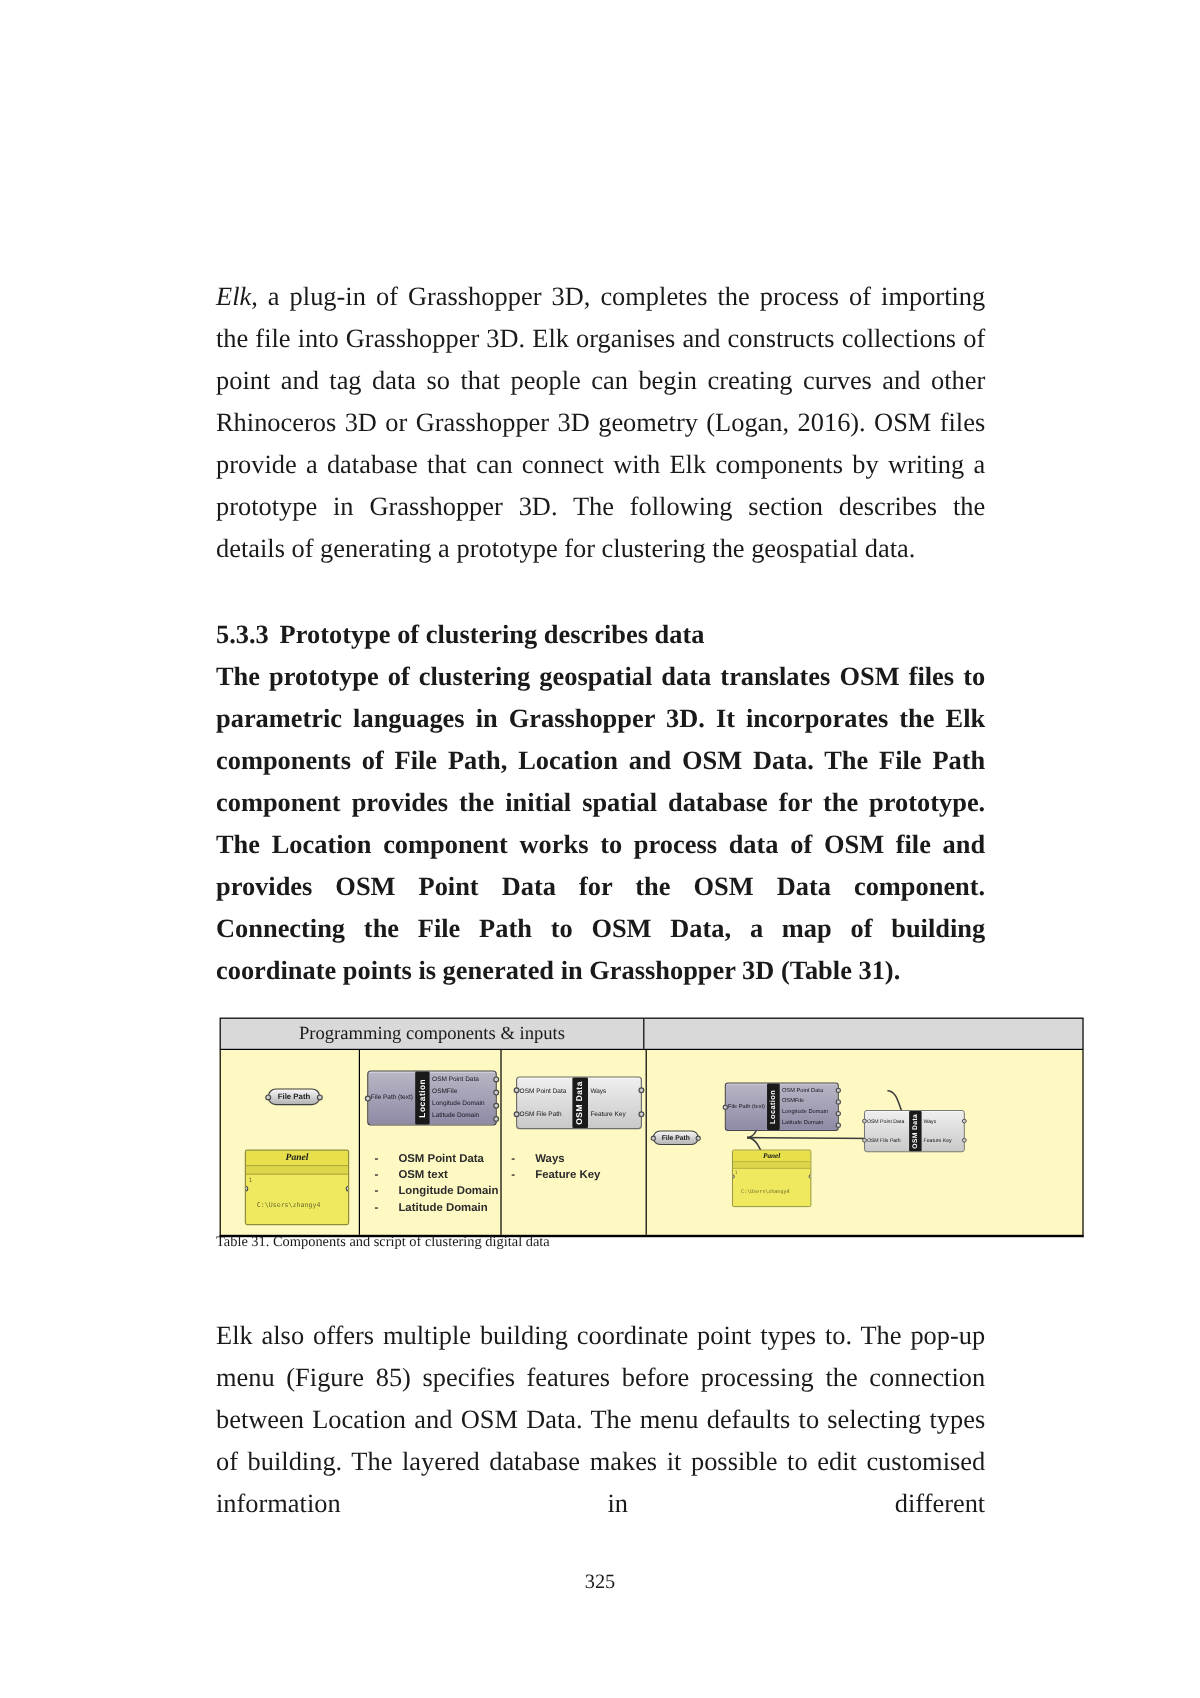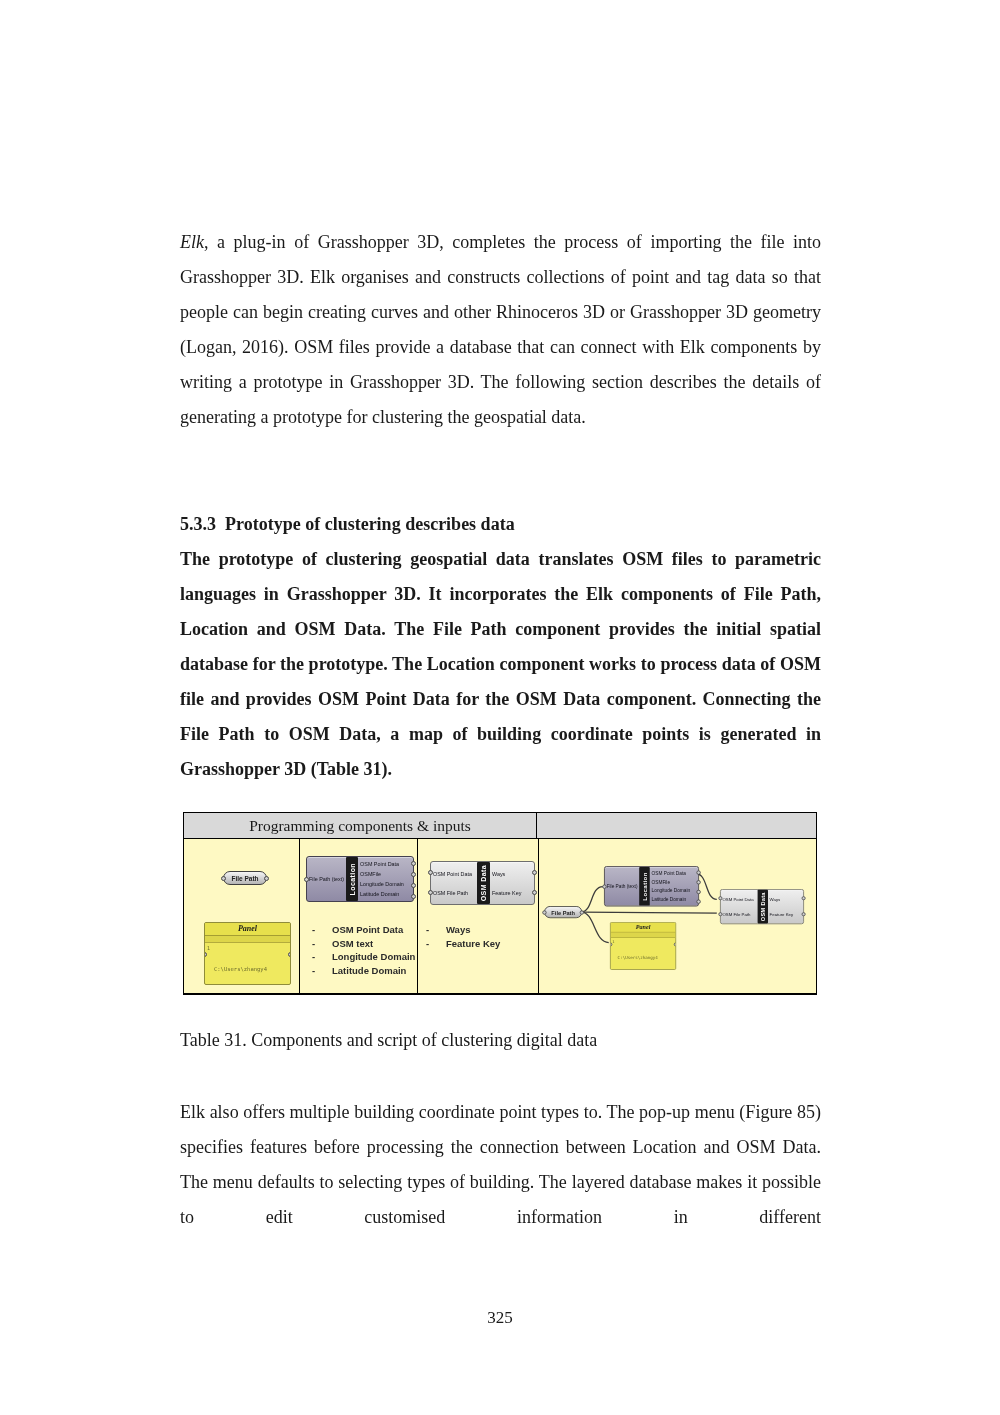--- a/index.html
+++ b/index.html
@@ -3,33 +3,33 @@
 <meta charset="utf-8">
 <style>
   html,body { margin:0; padding:0; }
   body {
     width:1000px; height:1415px; background:#ffffff; position:relative;
     font-family:"Liberation Serif", serif; color:#1a1a1a;
     -webkit-font-smoothing:antialiased;
   }
   .para {
     position:absolute; left:180px; width:641px;
-    font-size:18px; line-height:35px; text-align:justify;
+    font-size:22px; line-height:35px; text-align:justify;
   }
   .italic { font-style:italic; }
   #p1 { top:207px; }
   #heading { top:489px; font-weight:bold; }
   #heading .hnum { margin-right:9px; }
   #p2 { top:524px;font-weight:bold; }
-  #caption { top:1005px; text-align:left; font-size:18px; }
+  #caption { top:1005px; text-align:left; font-size:12px; }
   #p3 { top:1071px; text-align-last:justify;margin-top:24px; }
   #pageno { position:absolute; top:1308px; left:0; width:1000px; text-align:center; font-size:17px; }
 
   
-  #tbl { position:absolute; left:183px; top:812px; width:634px; }
+  #tbl { position:absolute; left:183px; top:848px; width:720px; }
   .hdr { display:flex; border:1px solid #000; background:#d9d9d9; height:25px; font-size:15.5px; }
   .hdr-cell { display:flex; align-items:center; justify-content:center; height:100%; }
   .hdr-left { width:352px; border-right:1px solid #000; }
   .hdr-right { flex:1; }
   .bdy { display:flex; height:154px; border:1px solid #000; border-top:none; border-bottom-width:2px; background:#fef9c3; }
   .cell { position:relative; height:100%; }
   .c1 { width:115px; border-right:1px solid #000; }
   .c2 { width:117px; border-right:1px solid #000; }
   .c3 { width:120px; border-right:1px solid #000; }
   .c4 { flex:1; }

